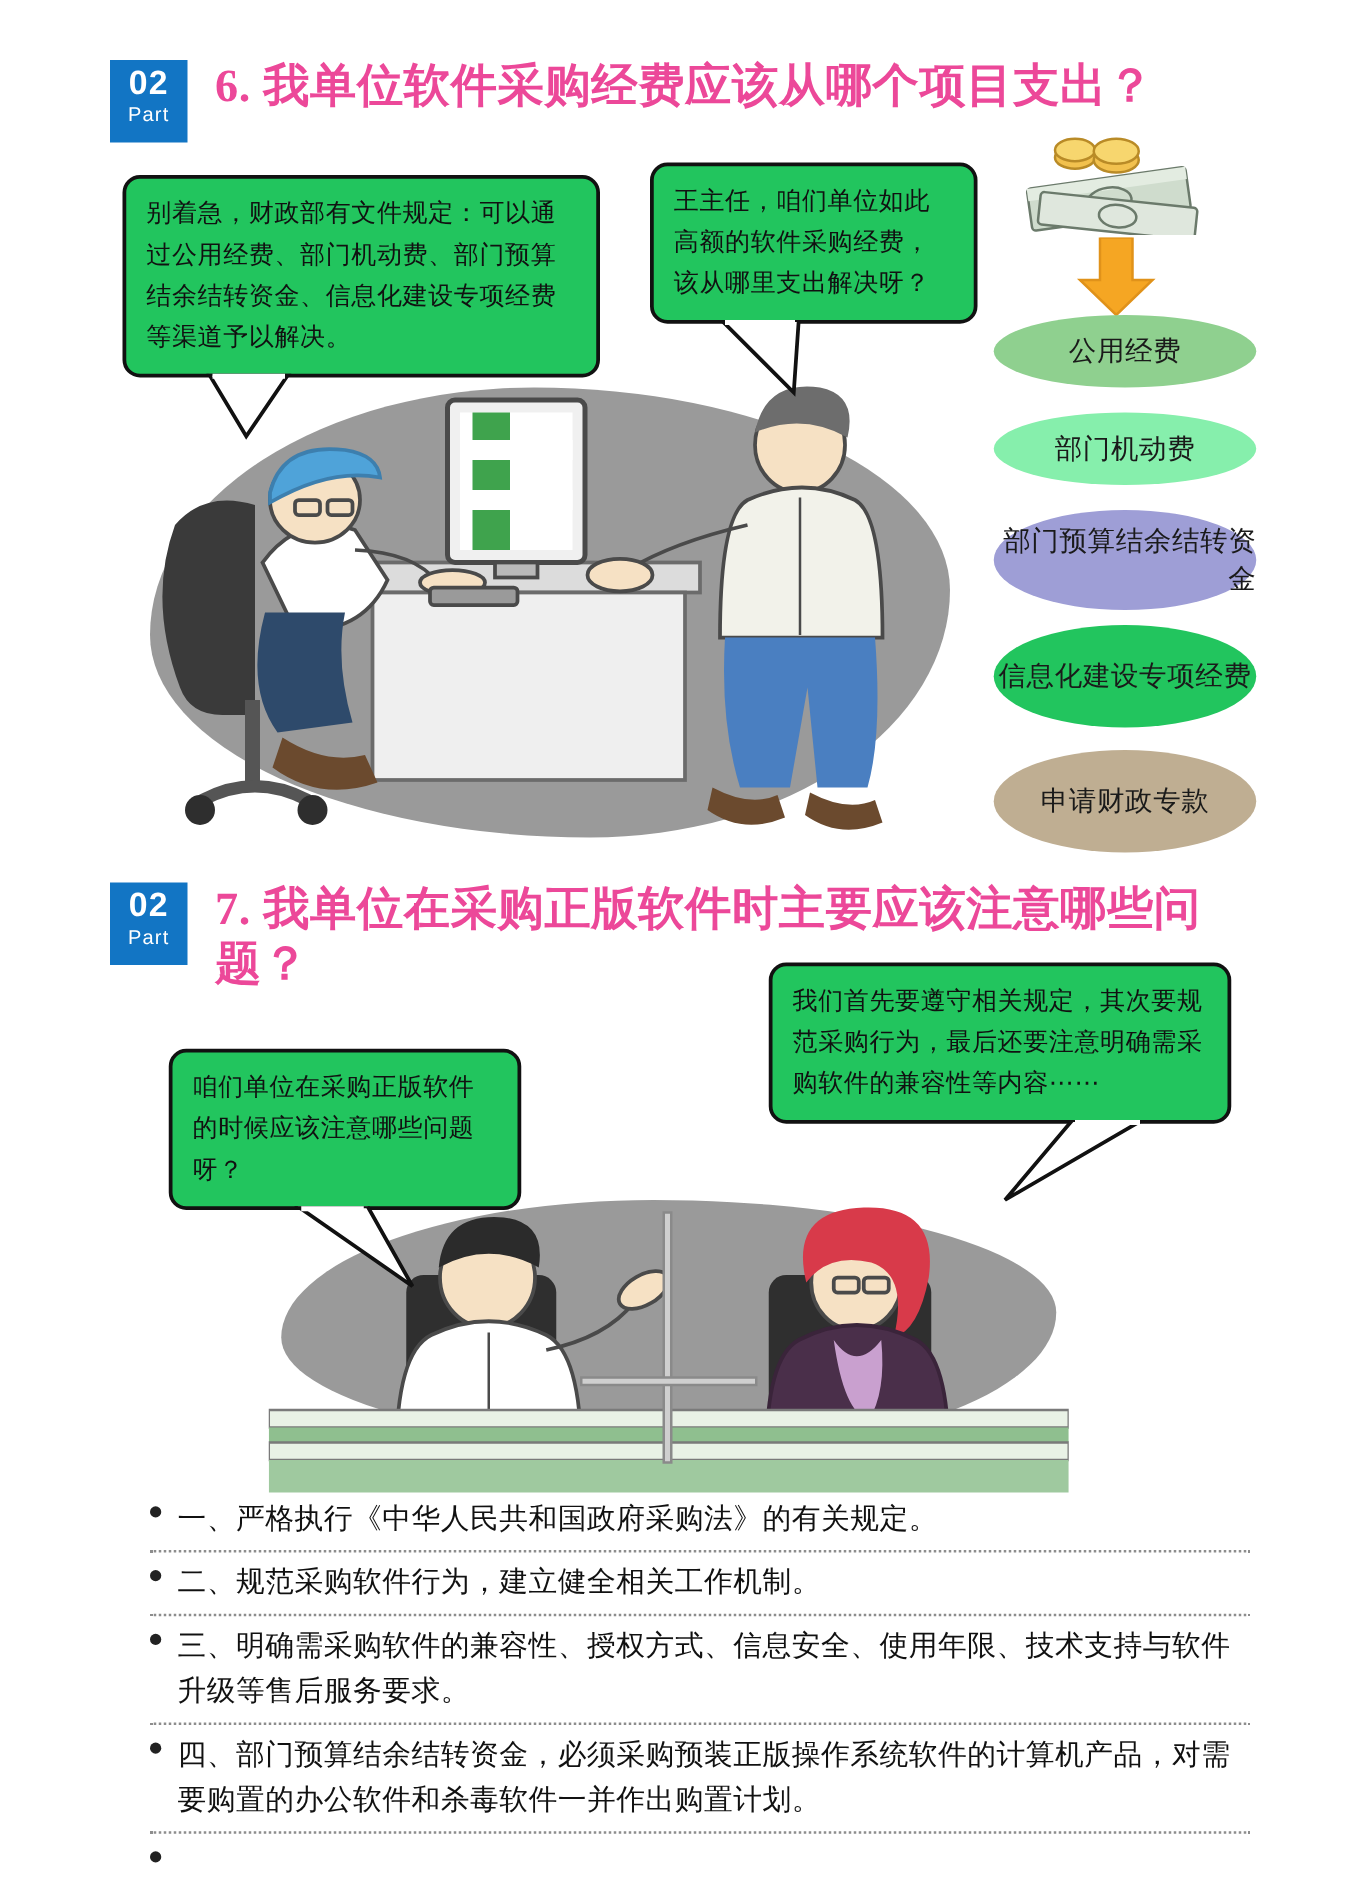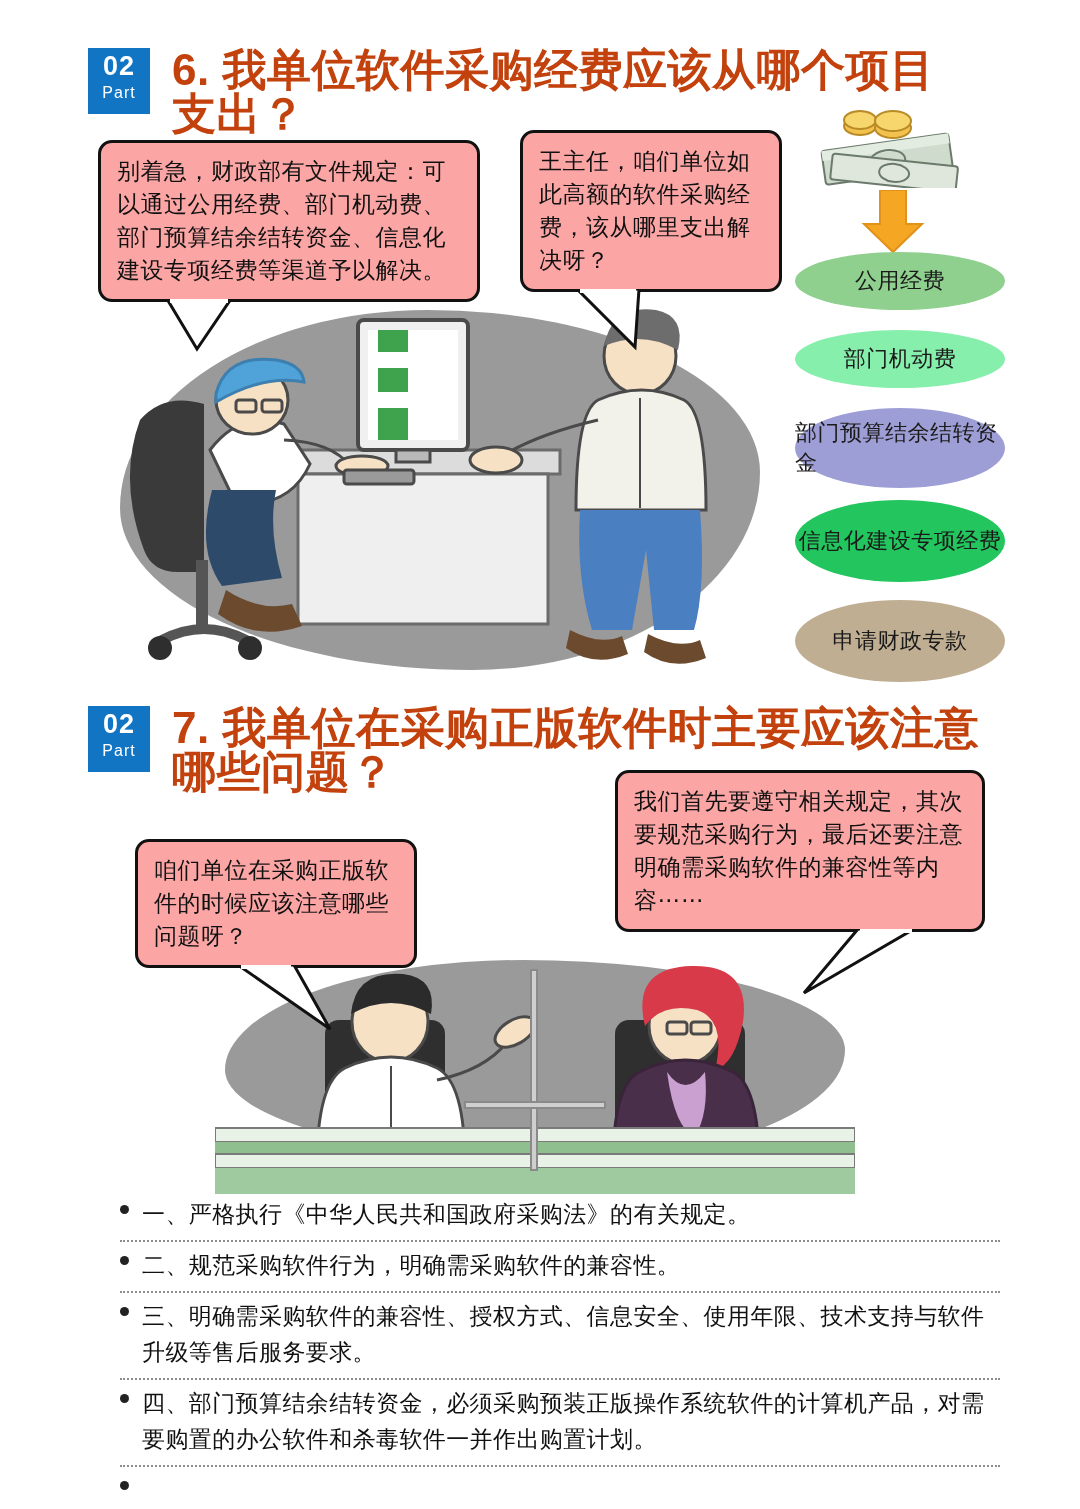--- a/index.html
+++ b/index.html
@@ -37,35 +37,36 @@
   }
   .part-badge .lbl {
     display: block;
     font-size: 16px;
     line-height: 16px;
     letter-spacing: 1px;
     margin-top: 4px;
   }
   .sec-title {
     position: absolute;
-    color: #c2410c;
-    font-size: 44px;
+    color: #ec4899;
+    font-size: 37px;
     line-height: 44px;
     font-weight: bold;
     letter-spacing: 0.5px;
+    font-family: Liberation Serif, serif;
   }
 
   
   .bubble {
     position: absolute;
-    background: #fca5a5;
+    background: #22c55e;
     border: 3px solid #111111;
     border-radius: 14px;
     padding: 12px 16px;
-    font-size: 23px;
+    font-size: 20px;
     line-height: 33px;
     color: #111111;
     letter-spacing: 0.5px;
     z-index: 6;
   }
 
   
   .scene {
     position: absolute;
     z-index: 2;
@@ -76,21 +77,21 @@
     border-radius: 48% 52% 45% 55% / 55% 45% 55% 45%;
   }
 
   
   .pill {
     position: absolute;
     border-radius: 50%;
     display: flex;
     align-items: center;
     justify-content: center;
-    text-align: left;
+    text-align: right;
     color: #1a1a1a;
     font-size: 22px;
     line-height: 30px;
     letter-spacing: 0.5px;
     z-index: 5;
   }
 
   
   .rule-row {
     position: absolute;
@@ -279,21 +280,21 @@
   </div>
 
   <div class="dot" style="top:1205px;"></div>
   <div class="rule-row" style="top:1196px;">
     <div class="rule-text">一、严格执行《中华人民共和国政府采购法》的有关规定。</div>
   </div>
   <div class="dotline" style="top:1240px;"></div>
 
   <div class="dot" style="top:1256px;"></div>
   <div class="rule-row" style="top:1247px;">
-    <div class="rule-text">二、规范采购软件行为，明确需采购软件的兼容性。</div>
+    <div class="rule-text">二、规范采购软件行为，建立健全相关工作机制。</div>
   </div>
   <div class="dotline" style="top:1291px;"></div>
 
   <div class="dot" style="top:1307px;"></div>
   <div class="rule-row" style="top:1298px;">
     <div class="rule-text">三、明确需采购软件的兼容性、授权方式、信息安全、使用年限、技术支持与软件升级等售后服务要求。</div>
   </div>
   <div class="dotline" style="top:1378px;"></div>
 
   <div class="dot" style="top:1394px;"></div>

